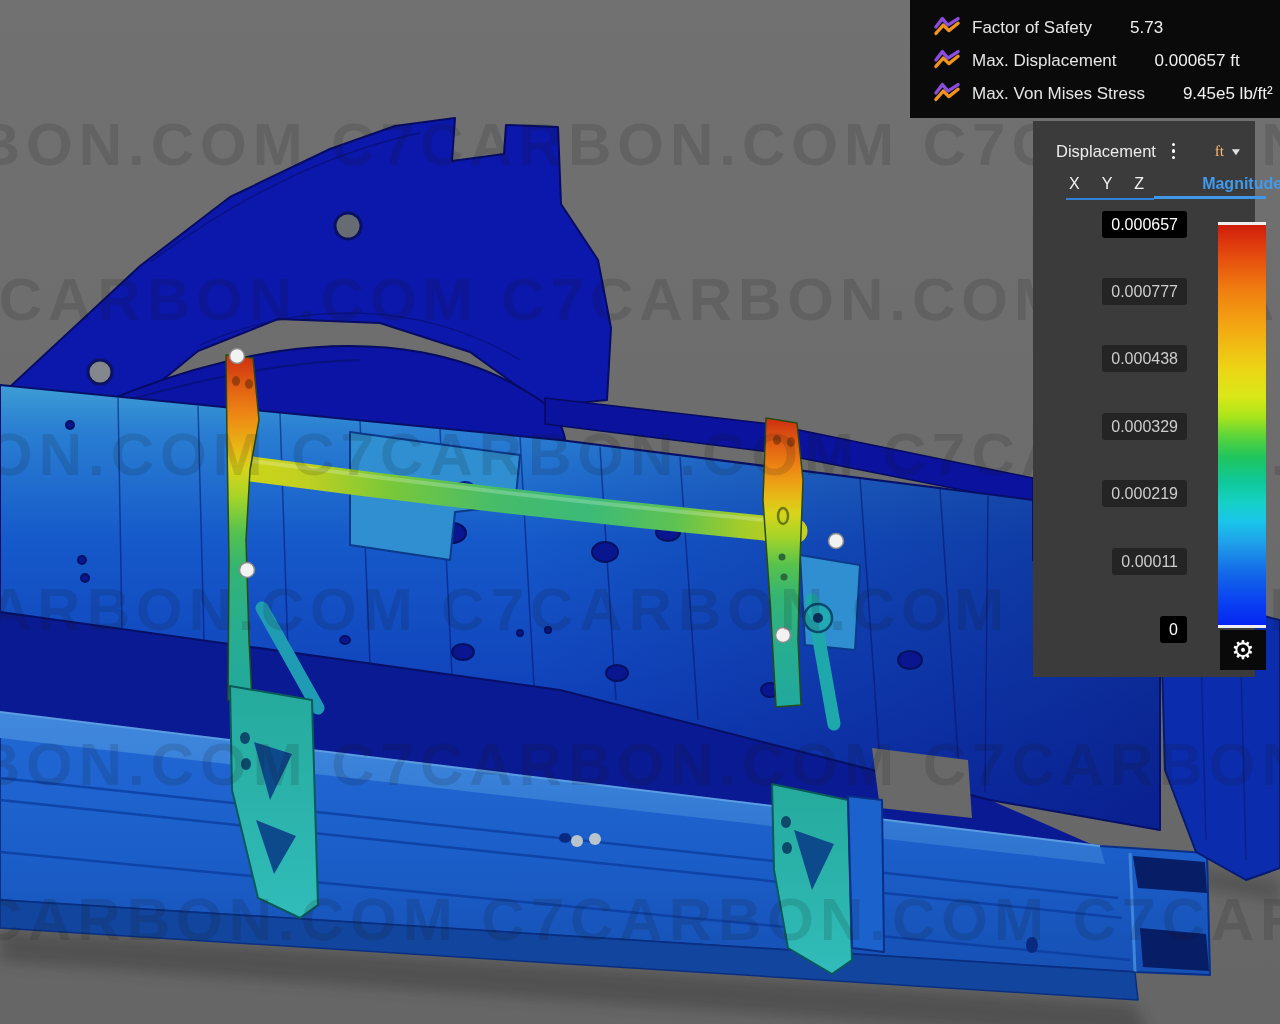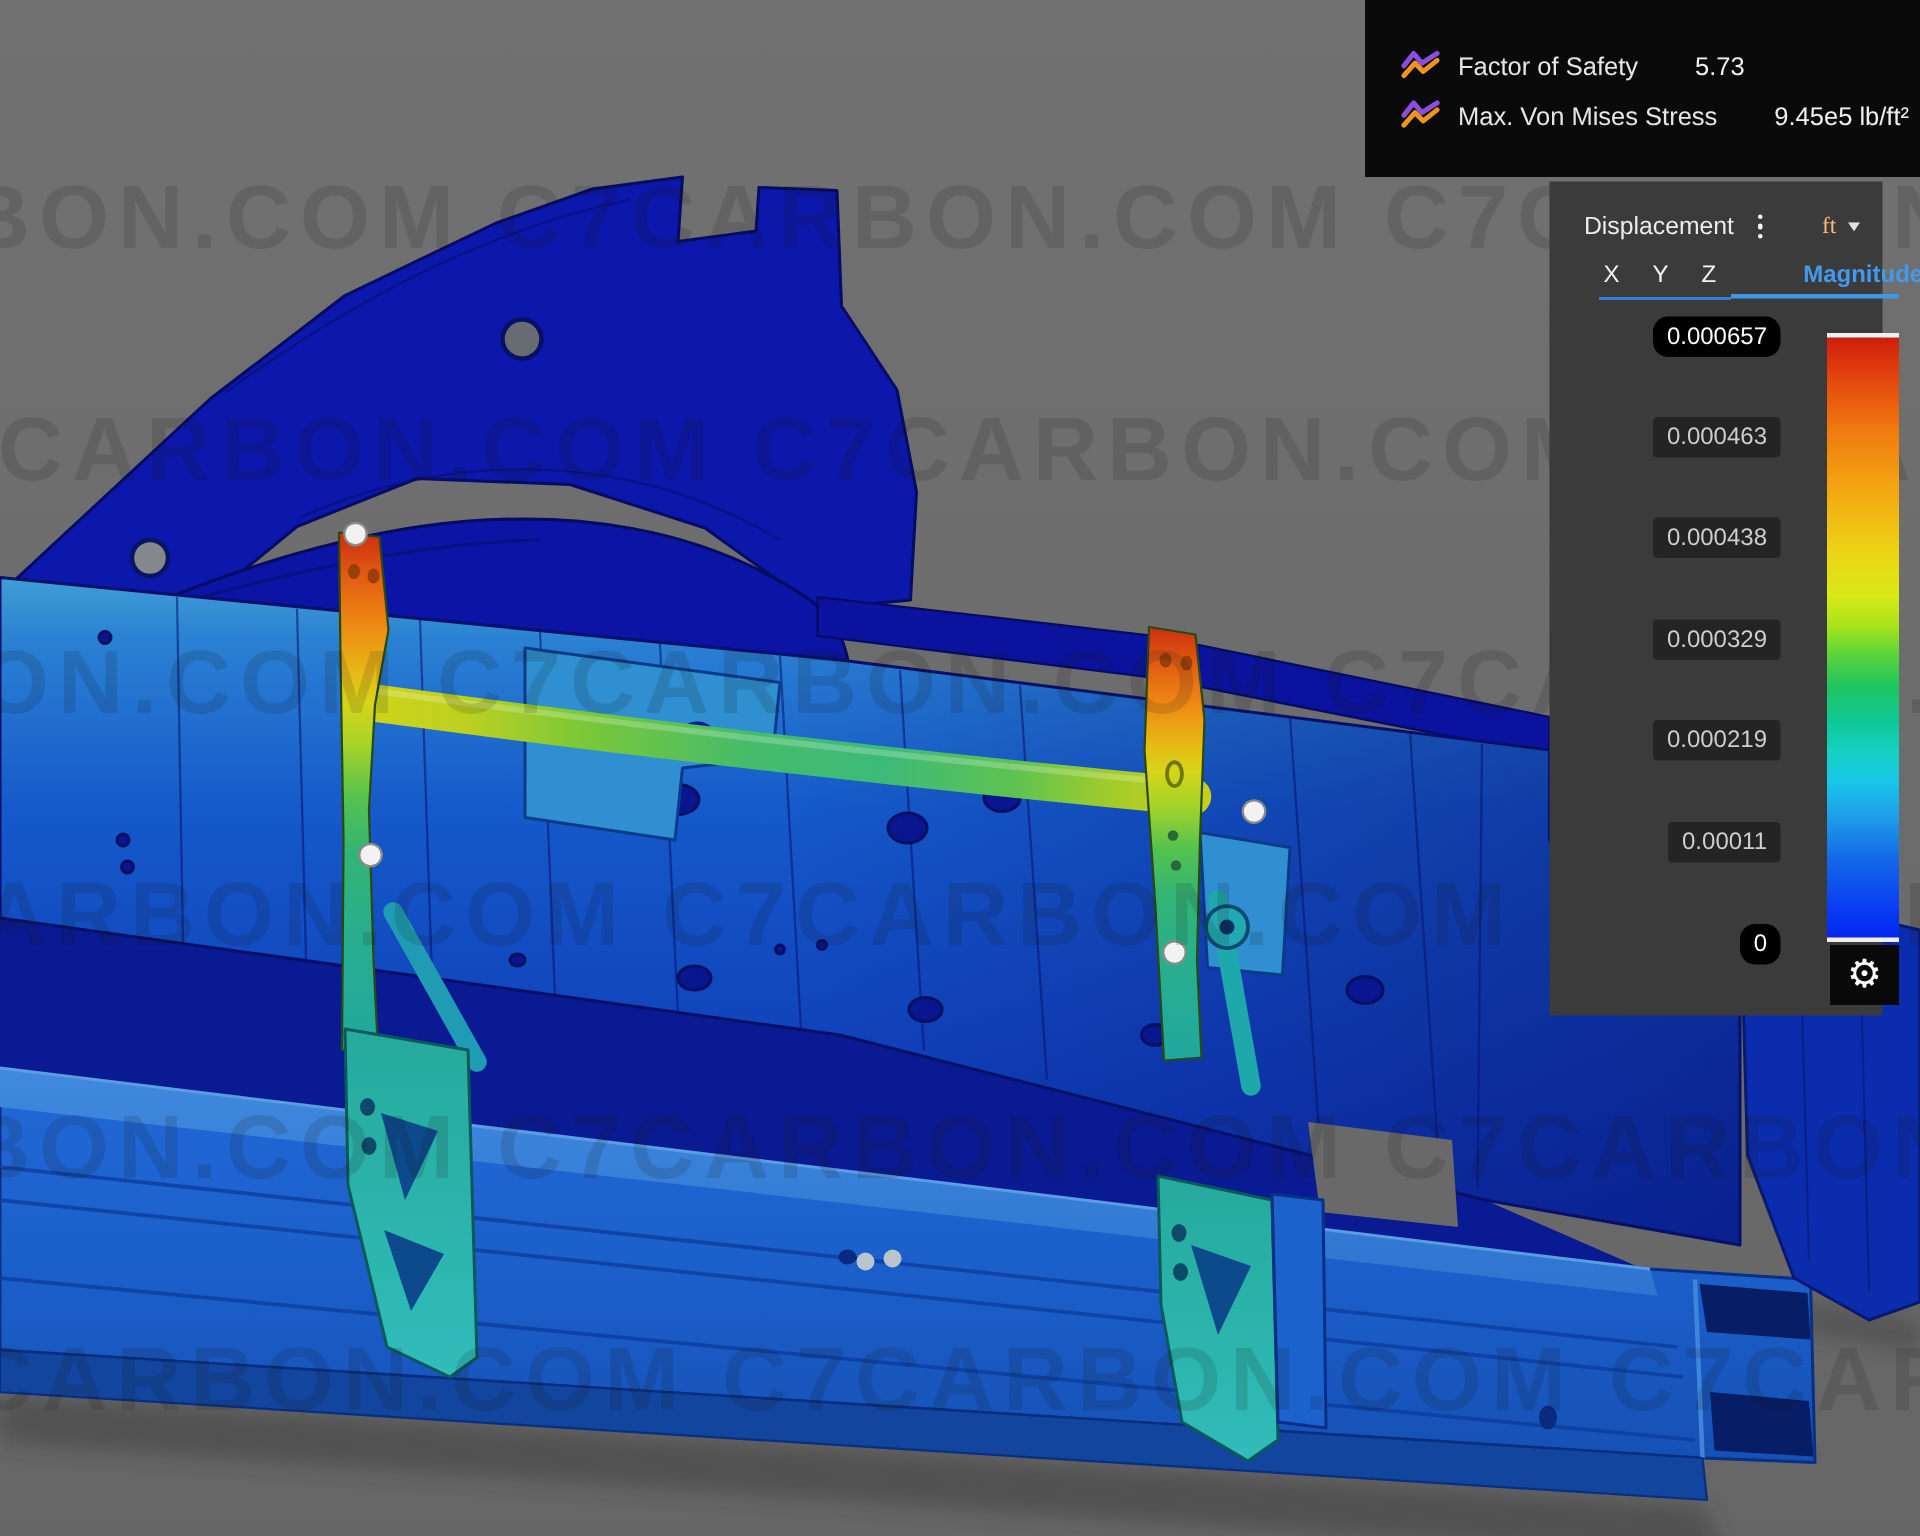--- a/index.html
+++ b/index.html
@@ -49,21 +49,21 @@
     background:linear-gradient(to bottom,
       #cf1d0c 0%, #e4470e 7%, #f07d10 16%, #f3a912 26%, #ecd515 36%,
       #d9e817 43%, #a9e41b 48%, #59d43c 53%, #1fc55e 58%, #0fc897 64%,
       #15d1c2 69%, #19c6ea 74%, #1f9ce9 80%, #1368e8 87%, #0a42f2 94%, #0526f2 100%);
   }
   .tick{
     position:absolute;right:68px;height:27px;line-height:27px;
     background:#242424;color:#cdcdcd;font-size:16px;
     padding:0 9px;border-radius:3px;white-space:nowrap;
   }
-  .tick.endpoint{background:#000;color:#fff;border-radius:10px;}
+  .tick.endpoint{background:#000;color:#fff;}
   .gearbox{
     position:absolute;left:187px;top:509px;width:46px;height:40px;background:#090909;
     display:flex;align-items:center;justify-content:center;cursor:pointer;
   }
   .gearbox span{font-family:"DejaVu Sans", sans-serif;font-size:26px;color:#fff;line-height:1;}
 </style>
 </head>
 <body>
 
 <div id="viewport">
@@ -279,20 +279,28 @@
       <polyline points="3,21 11,12 17,18 27,10" fill="none" stroke="#f0941c" stroke-width="3.6" stroke-linecap="round" stroke-linejoin="round"></polyline>
     </svg>
     <span class="lbl">Factor of Safety</span>
     <span class="val">5.73</span>
   </div>
   <div class="result-row">
     <svg class="zz" viewBox="0 0 30 26">
       <polyline points="3,14 10,5 16,12 27,5" fill="none" stroke="#8a4de0" stroke-width="3.6" stroke-linecap="round" stroke-linejoin="round"></polyline>
       <polyline points="3,21 11,12 17,18 27,10" fill="none" stroke="#f0941c" stroke-width="3.6" stroke-linecap="round" stroke-linejoin="round"></polyline>
     </svg>
+    <span class="lbl">Max. Displacement</span>
+    <span class="val">0.000657 ft</span>
+  </div>
+  <div class="result-row">
+    <svg class="zz" viewBox="0 0 30 26">
+      <polyline points="3,14 10,5 16,12 27,5" fill="none" stroke="#8a4de0" stroke-width="3.6" stroke-linecap="round" stroke-linejoin="round"></polyline>
+      <polyline points="3,21 11,12 17,18 27,10" fill="none" stroke="#f0941c" stroke-width="3.6" stroke-linecap="round" stroke-linejoin="round"></polyline>
+    </svg>
     <span class="lbl">Max. Von Mises Stress</span>
     <span class="val">9.45e5 lb/ft²</span>
   </div>
 </div>
 
 <div class="disp-panel">
   <div class="disp-header">
     <span class="disp-title">Displacement</span>
     <span class="kebab">
         <i></i>
@@ -310,21 +318,21 @@
     <span class="tab xyz">Y</span>
     <span class="tab xyz">Z</span>
     <span class="tab active">Magnitude</span>
   </div>
   <div class="uline-xyz"></div>
   <div class="uline-mag"></div>
 
   <div class="colorbar"></div>
 
   <div class="tick endpoint" style="top:90px;">0.000657</div>
-  <div class="tick" style="top:157px;">0.000463</div>
+  <div class="tick" style="top:157px;">0.000777</div>
   <div class="tick" style="top:224px;">0.000438</div>
   <div class="tick" style="top:292px;">0.000329</div>
   <div class="tick" style="top:359px;">0.000219</div>
   <div class="tick" style="top:427px;">0.00011</div>
   <div class="tick endpoint" style="top:495px;">0</div>
 
   <div class="gearbox">
     <span>⚙</span>
   </div>
 </div>

